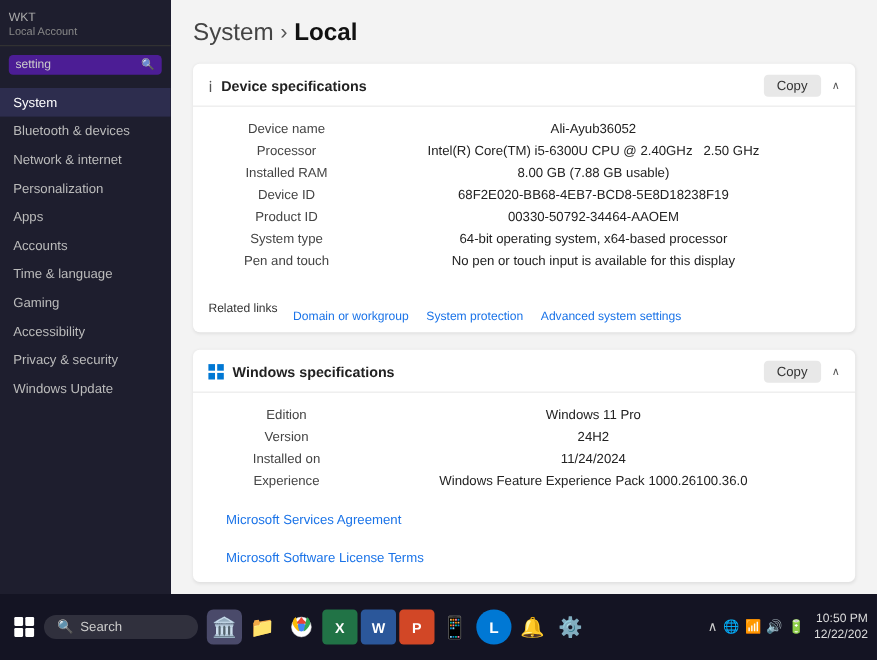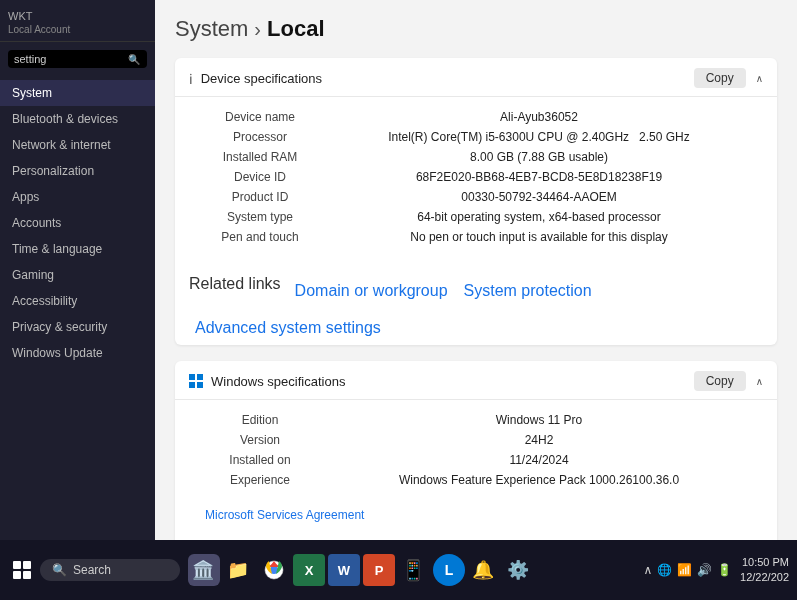--- a/index.html
+++ b/index.html
@@ -37,21 +37,21 @@
 
     .sidebar-account {
       font-size: 10px;
       color: #888;
     }
 
     .sidebar-search {
       margin: 8px 8px;
       display: flex;
       align-items: center;
-      background: #000000;
+      background: #4c1d95;
       border-radius: 4px;
       padding: 3px 6px;
     }
 
     .sidebar-search input {
       background: transparent;
       border: none;
       outline: none;
       color: #ccc;
       font-size: 11px;
@@ -140,21 +140,21 @@
     }
 
     .section-icon {
       color: #555;
       font-size: 14px;
     }
 
     .section-title {
       font-size: 13px;
       color: #222;
-      font-weight: 400;
+      font-weight: 700;
     }
 
     .copy-btn {
       font-size: 12px;
       color: #333;
       background: #e8e8e8;
       border: none;
       border-radius: 4px;
       padding: 3px 12px;
       cursor: pointer;
@@ -187,21 +187,21 @@
       color: #222;
       flex: 1;
     }
 
     
     .related-links {
       display: flex;
       align-items: center;
       gap: 4px;
       padding: 8px 14px 8px 14px;
-      font-size: 16px;
+      font-size: 11px;
       color: #444;
       flex-wrap: wrap;
     }
 
     .related-links-label {
       font-weight: 500;
       color: #333;
       margin-right: 4px;
     }
 

